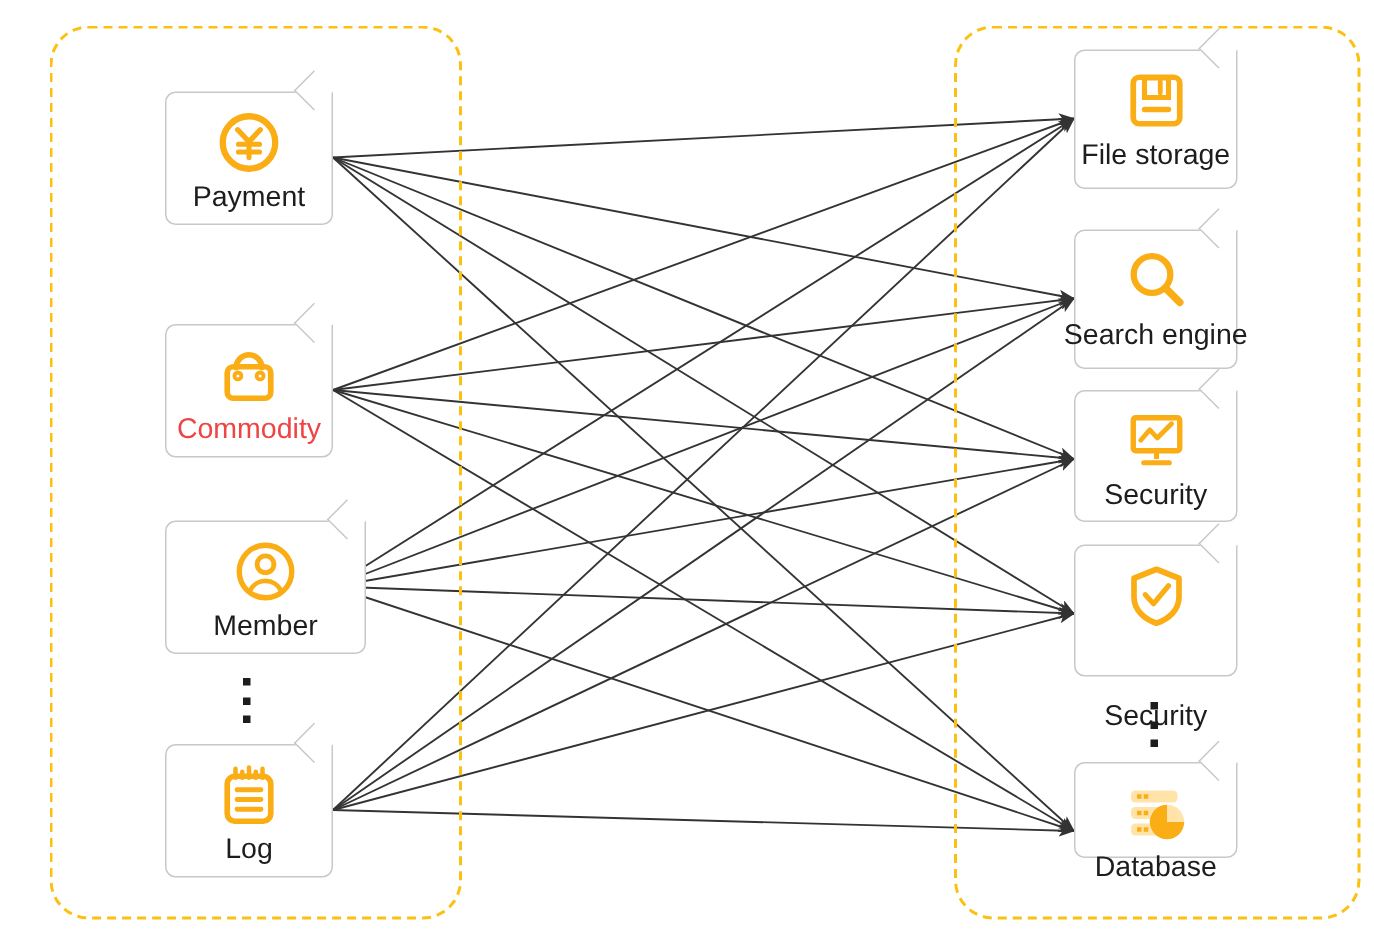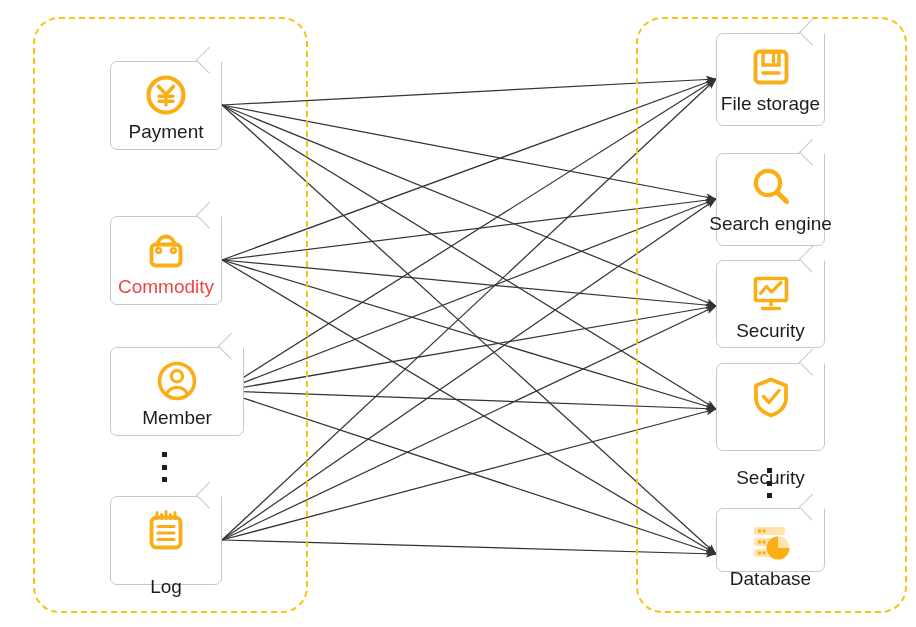--- a/index.html
+++ b/index.html
@@ -154,21 +154,21 @@
         <div class="fold"></div>
         <div>
           <svg class="node-icon" viewBox="0 0 48 48" xmlns="http://www.w3.org/2000/svg">
             <circle cx="24" cy="24" r="17.5" fill="none" stroke="#FAAD14" stroke-width="3.6"></circle>
             <circle cx="24" cy="19.2" r="5.6" fill="none" stroke="#FAAD14" stroke-width="3.2"></circle>
             <path d="M13.8 36.6 A11.4 11.4 0 0 1 34.2 36.6" fill="none" stroke="#FAAD14" stroke-width="3.2" stroke-linecap="round"></path>
           </svg>
         </div>
         <div class="node-label" style="color: rgb(29, 29, 29);">Member</div>
       </div>
-      <div class="node-card" style="left: 110px; top: 496px; width: 112px; height: 89px; border-color: rgb(200, 200, 200); gap: 20px;">
+      <div class="node-card" style="left: 110px; top: 496px; width: 112px; height: 89px; border-color: rgb(200, 200, 200);">
         <div class="fold"></div>
         <div>
           <svg class="node-icon" viewBox="0 0 48 48" xmlns="http://www.w3.org/2000/svg">
             <path d="M15 6.5 V12.5 M19.5 8.5 V12.5 M24 5.6 V12.5 M28.5 8.5 V12.5 M33 6.5 V12.5" fill="none" stroke="#FAAD14" stroke-width="3" stroke-linecap="round"></path>
             <rect x="9.5" y="11.5" width="29" height="30" rx="5" fill="none" stroke="#FAAD14" stroke-width="3.8"></rect>
             <path d="M16 20.5 H32 M16 27 H32 M16 33.5 H32" fill="none" stroke="#FAAD14" stroke-width="3.2" stroke-linecap="round"></path>
           </svg>
         </div>
         <div class="node-label" style="color: rgb(29, 29, 29);">Log</div>
       </div>

